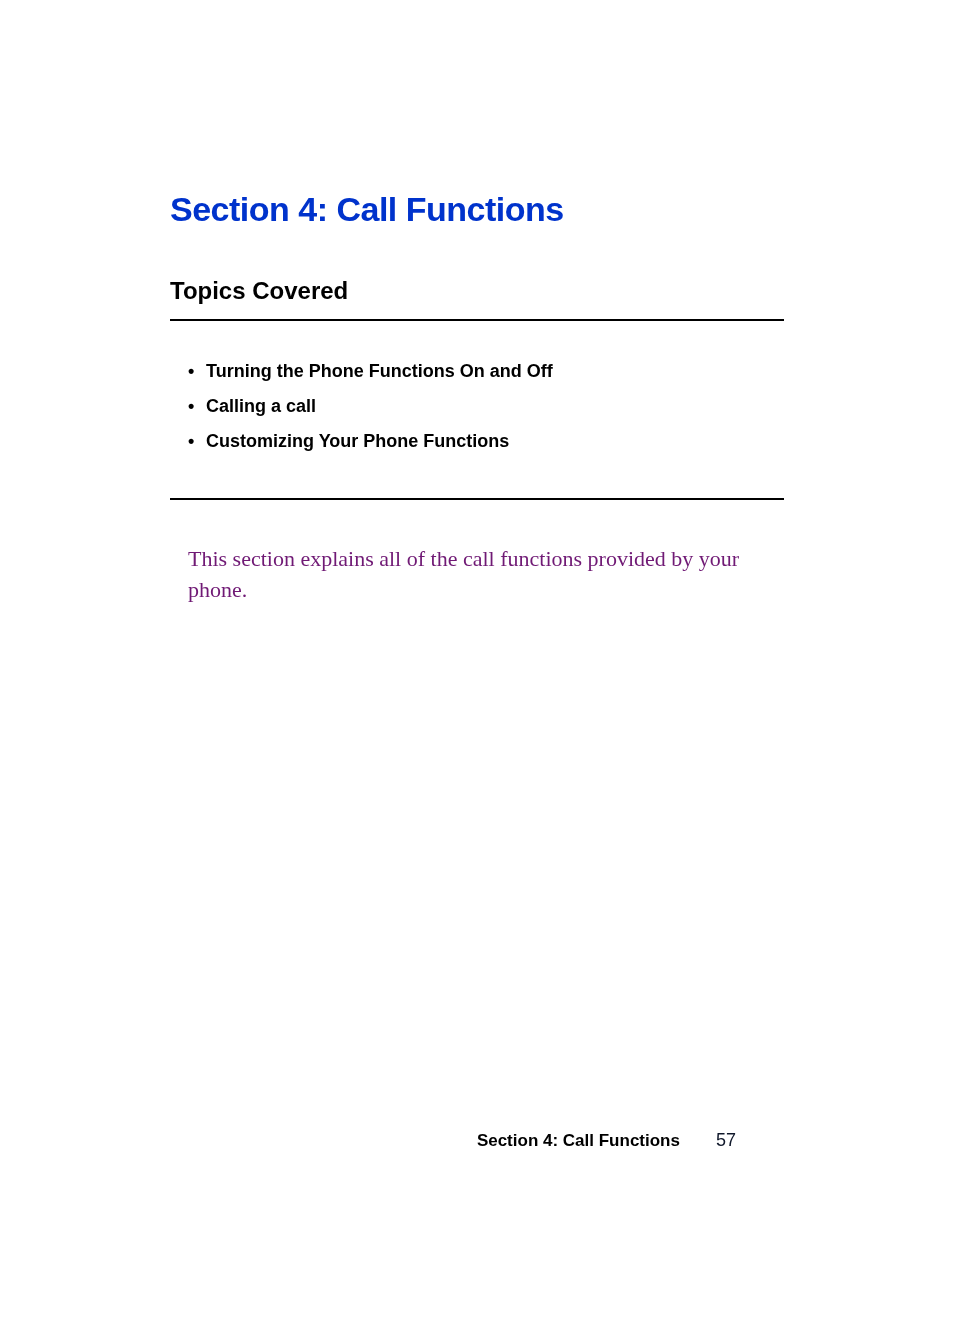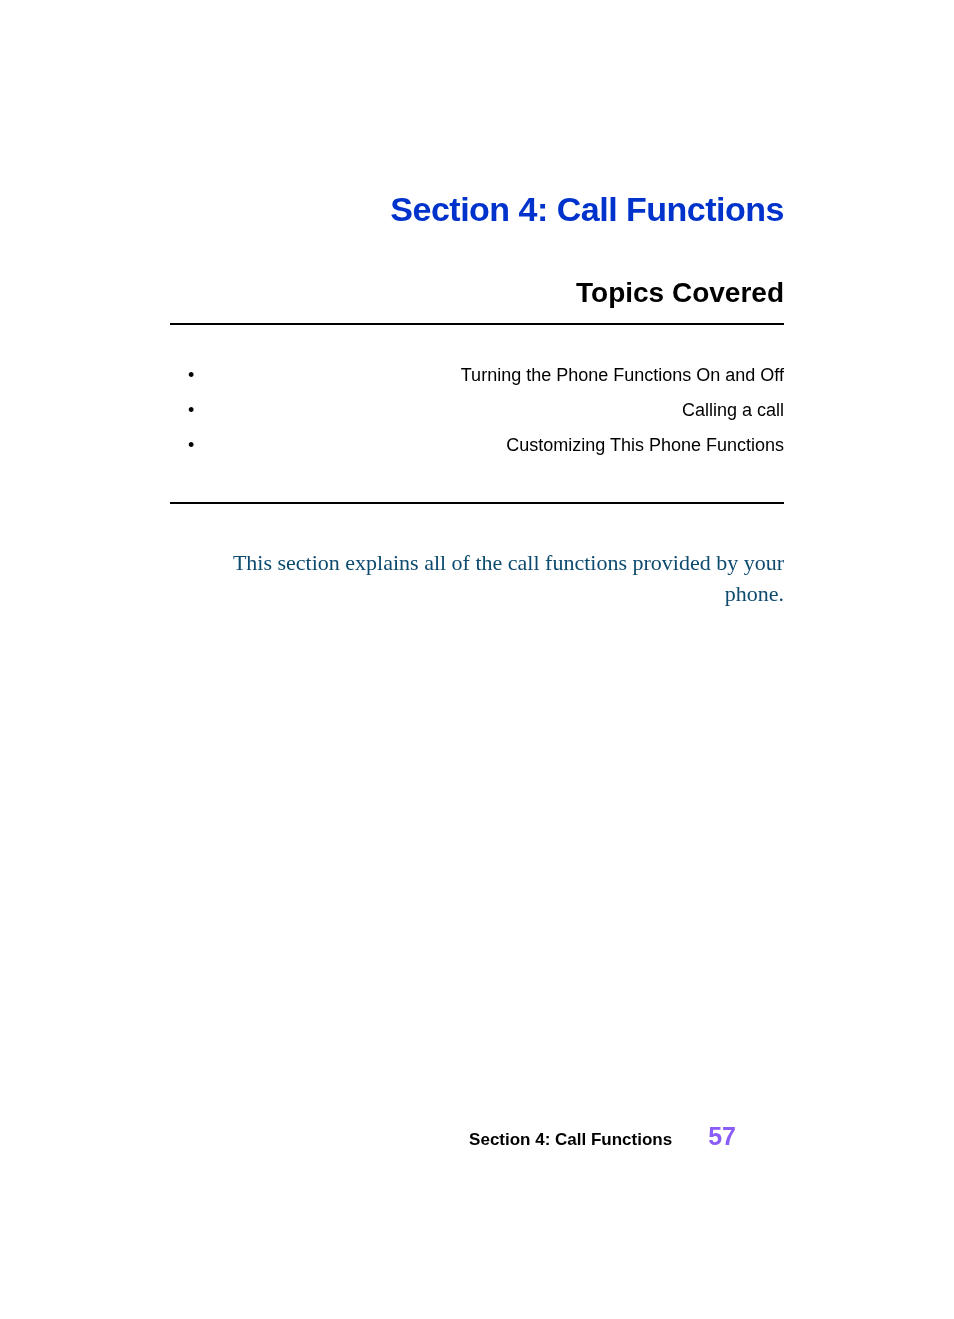--- a/index.html
+++ b/index.html
@@ -1,19 +1,18 @@
 <!DOCTYPE html>
 <html><head>
   <meta charset="utf-8">
   <style>
     * {
       margin: 0;
       padding: 0;
       box-sizing: border-box;
-      text-align: right;
     }
     body {
       width: 954px;
       height: 1319px;
       background: #ffffff;
       font-family: Arial, Helvetica, sans-serif;
       position: relative;
     }
     .content {
       padding: 190px 170px 0 170px;
@@ -22,59 +21,59 @@
       color: #0033cc;
       font-size: 34px;
       font-weight: bold;
       font-family: "Arial Narrow", Arial, sans-serif;
       font-stretch: condensed;
       margin-bottom: 48px;
       letter-spacing: -0.5px;
     }
     .topics-heading {
       color: #000000;
-      font-size: 28px;
+      font-size: 24px;
       font-weight: bold;
       font-family: "Arial Narrow", Arial, sans-serif;
       font-stretch: condensed;
       margin-bottom: 14px;
     }
     .divider-top {
       border: none;
       border-top: 2.5px solid #000000;
       margin-bottom: 40px;
     }
     .topics-list {
       list-style: none;
       padding-left: 18px;
       margin-bottom: 46px;
     }
     .topics-list li {
       color: #000000;
       font-size: 18px;
-      font-weight: normal;
+      font-weight: bold;
       font-family: "Arial Narrow", Arial, sans-serif;
       font-stretch: condensed;
       margin-bottom: 14px;
       position: relative;
       padding-left: 18px;
     }
     .topics-list li::before {
       content: "•";
       position: absolute;
       left: 0;
       font-size: 18px;
     }
     .divider-bottom {
       border: none;
       border-top: 2.5px solid #000000;
       margin-bottom: 44px;
     }
     .body-text {
-      color: #0c4a6e;
+      color: #701a75;
       font-family: "Palatino Linotype", Palatino, Georgia, serif;
       font-size: 22px;
       line-height: 1.4;
       padding-left: 18px;
     }
     .footer {
       position: absolute;
       bottom: 168px;
       right: 218px;
       display: flex;
@@ -82,41 +81,41 @@
       gap: 36px;
     }
     .footer-title {
       color: #000000;
       font-size: 17px;
       font-weight: bold;
       font-family: "Arial Narrow", Arial, sans-serif;
       font-stretch: condensed;
     }
     .footer-page {
-      color: #8b5cf6;
-      font-size: 25px;
-      font-weight: bold;
+      color: #0f172a;
+      font-size: 18px;
+      font-weight: normal;
       font-family: "Arial Narrow", Arial, sans-serif;
       font-stretch: condensed;
     }
   </style>
 </head>
 <body>
 
 <div class="content">
   <h1 class="section-title">Section 4: Call Functions</h1>
 
   <h2 class="topics-heading">Topics Covered</h2>
 
   <hr class="divider-top">
 
   <ul class="topics-list">
     <li>Turning the Phone Functions On and Off</li>
     <li>Calling a call</li>
-    <li>Customizing This Phone Functions</li>
+    <li>Customizing Your Phone Functions</li>
   </ul>
 
   <hr class="divider-bottom">
 
   <p class="body-text">This section explains all of the call functions provided by your phone.</p>
 </div>
 
 <div class="footer">
   <span class="footer-title">Section 4: Call Functions</span>
   <span class="footer-page">57</span>

